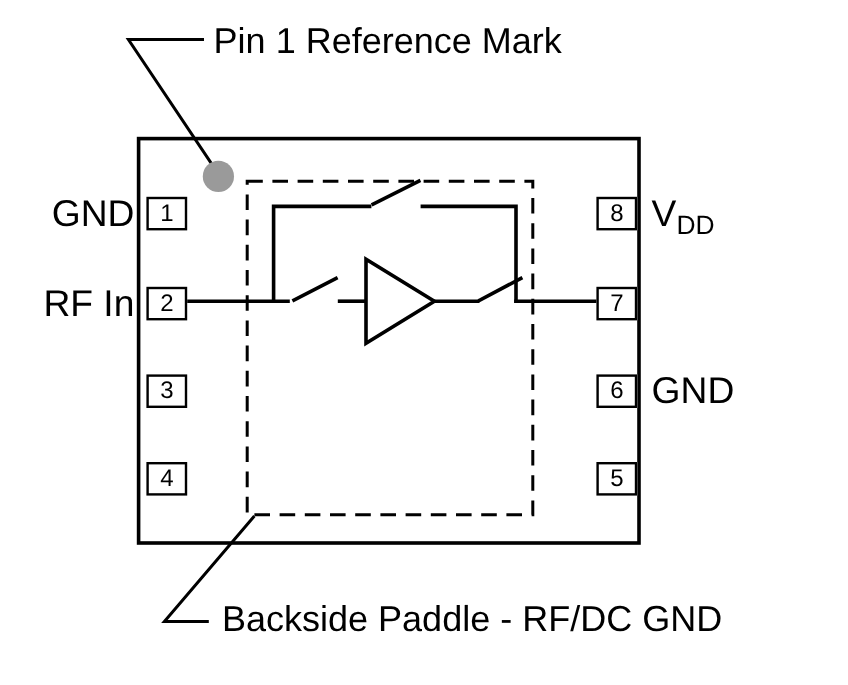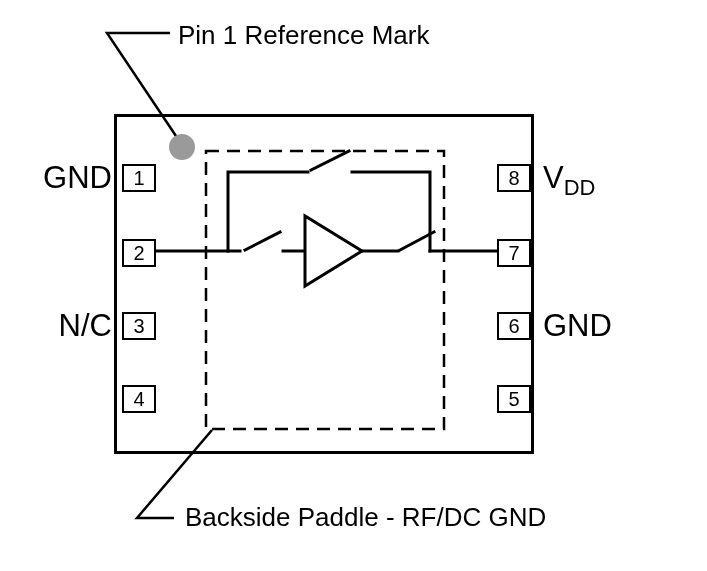--- a/index.html
+++ b/index.html
@@ -41,21 +41,21 @@
     justify-content: center;
     font-size: 20px;
   }
   .label {
     position: absolute;
     font-size: 31px;
     line-height: 36px;
     white-space: nowrap;
   }
   .callout {
-    font-size: 26px;
+    font-size: 30px;
     line-height: 34px;
   }
   .left-label  { right: 595px; text-align: right; }
   .right-label { left: 543px; text-align: center; }
   .sub { font-size: 22px; vertical-align: -7px; }
 </style>
 </head>
 <body>
 
 <div class="stage">
@@ -93,22 +93,22 @@
 
   <div class="package"></div>
 
   <div class="label callout" style="left:178px; top:18px;">Pin 1 Reference Mark</div>
 
   <div class="label callout" style="left:185px; top:500px;">Backside Paddle - RF/DC GND</div>
 
   <div class="label left-label" style="top:160px;">
     <span>GND</span><span class="sub"></span>
   </div>
-  <div class="label left-label" style="top:308px;">
-    <span>N/C</span><span class="sub"></span>
+  <div class="label left-label" style="top:235px;">
+    <span>RF In</span><span class="sub"></span>
   </div>
 
   <div class="label right-label" style="top:160px;">
     <span>V</span><span class="sub">DD</span>
   </div>
   <div class="label right-label" style="top:308px;">
     <span>GND</span><span class="sub"></span>
   </div>
 
   <div class="pinbox" style="left:122px; top:164px;">

